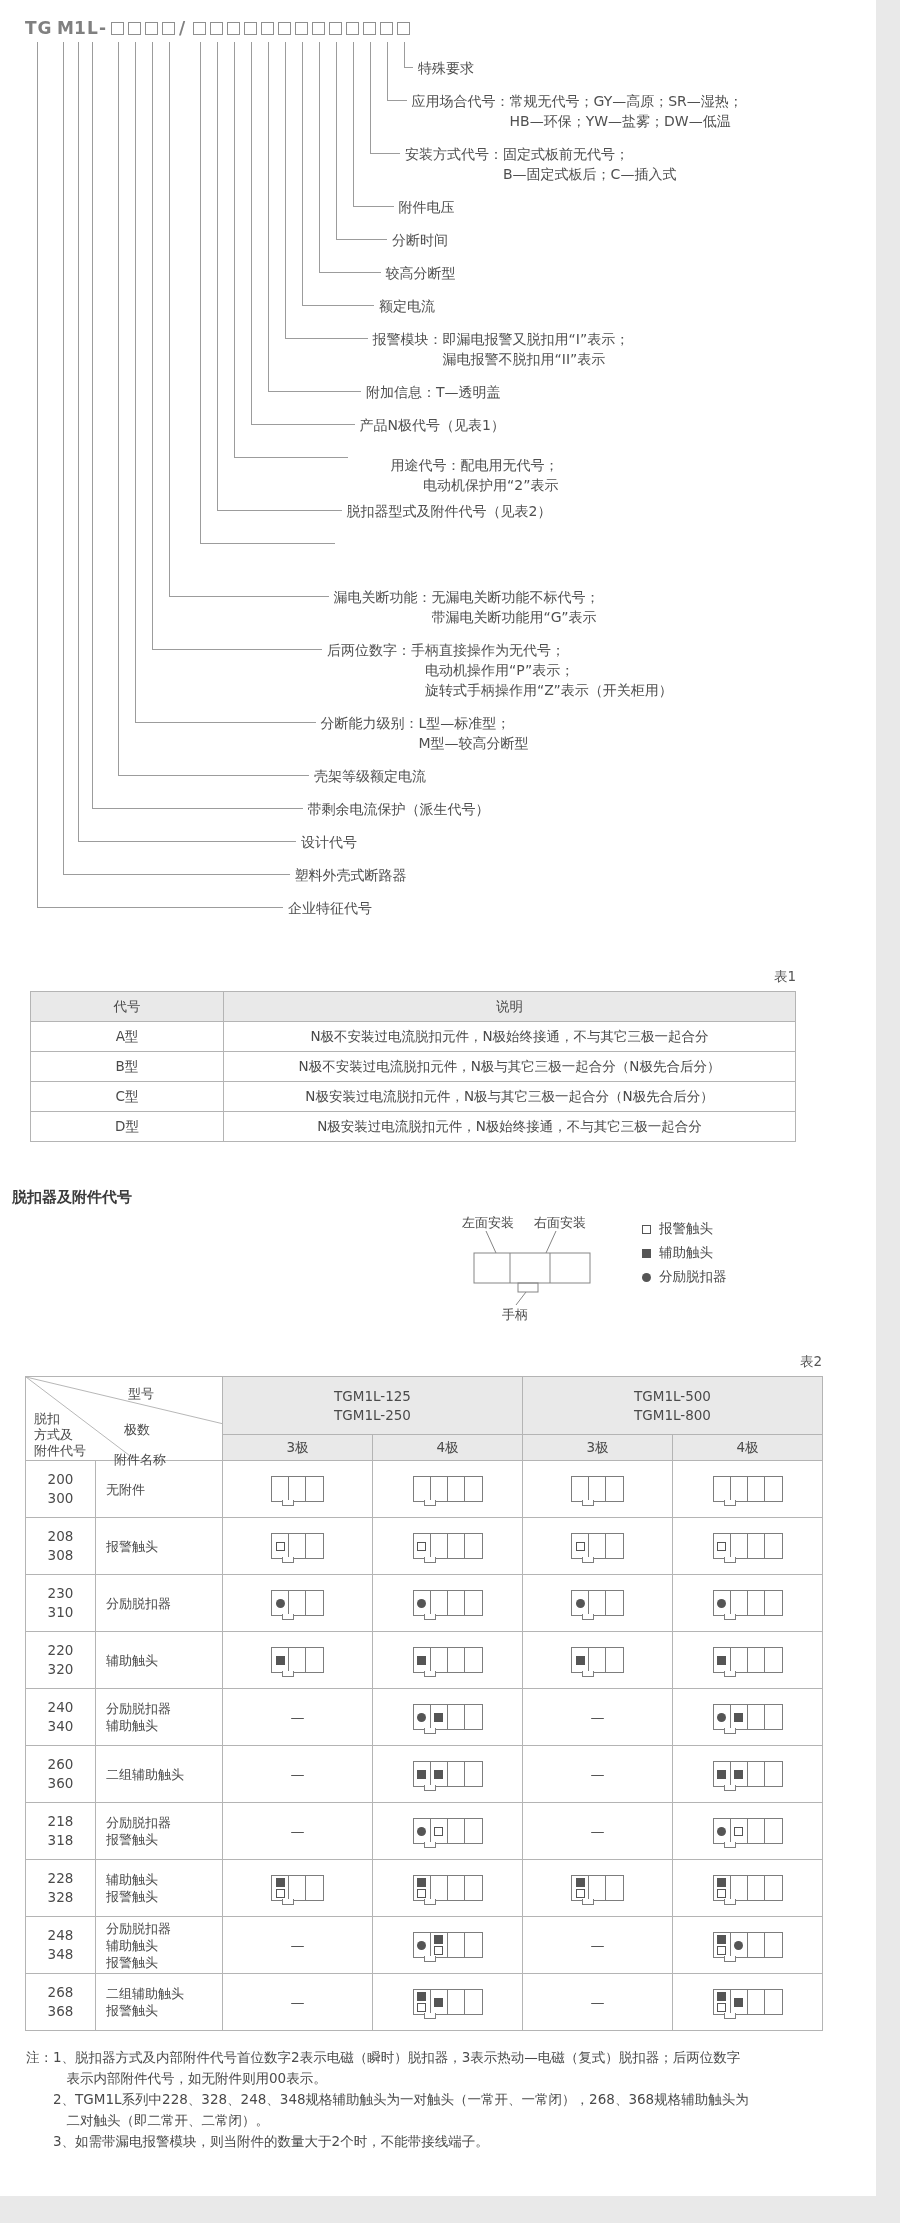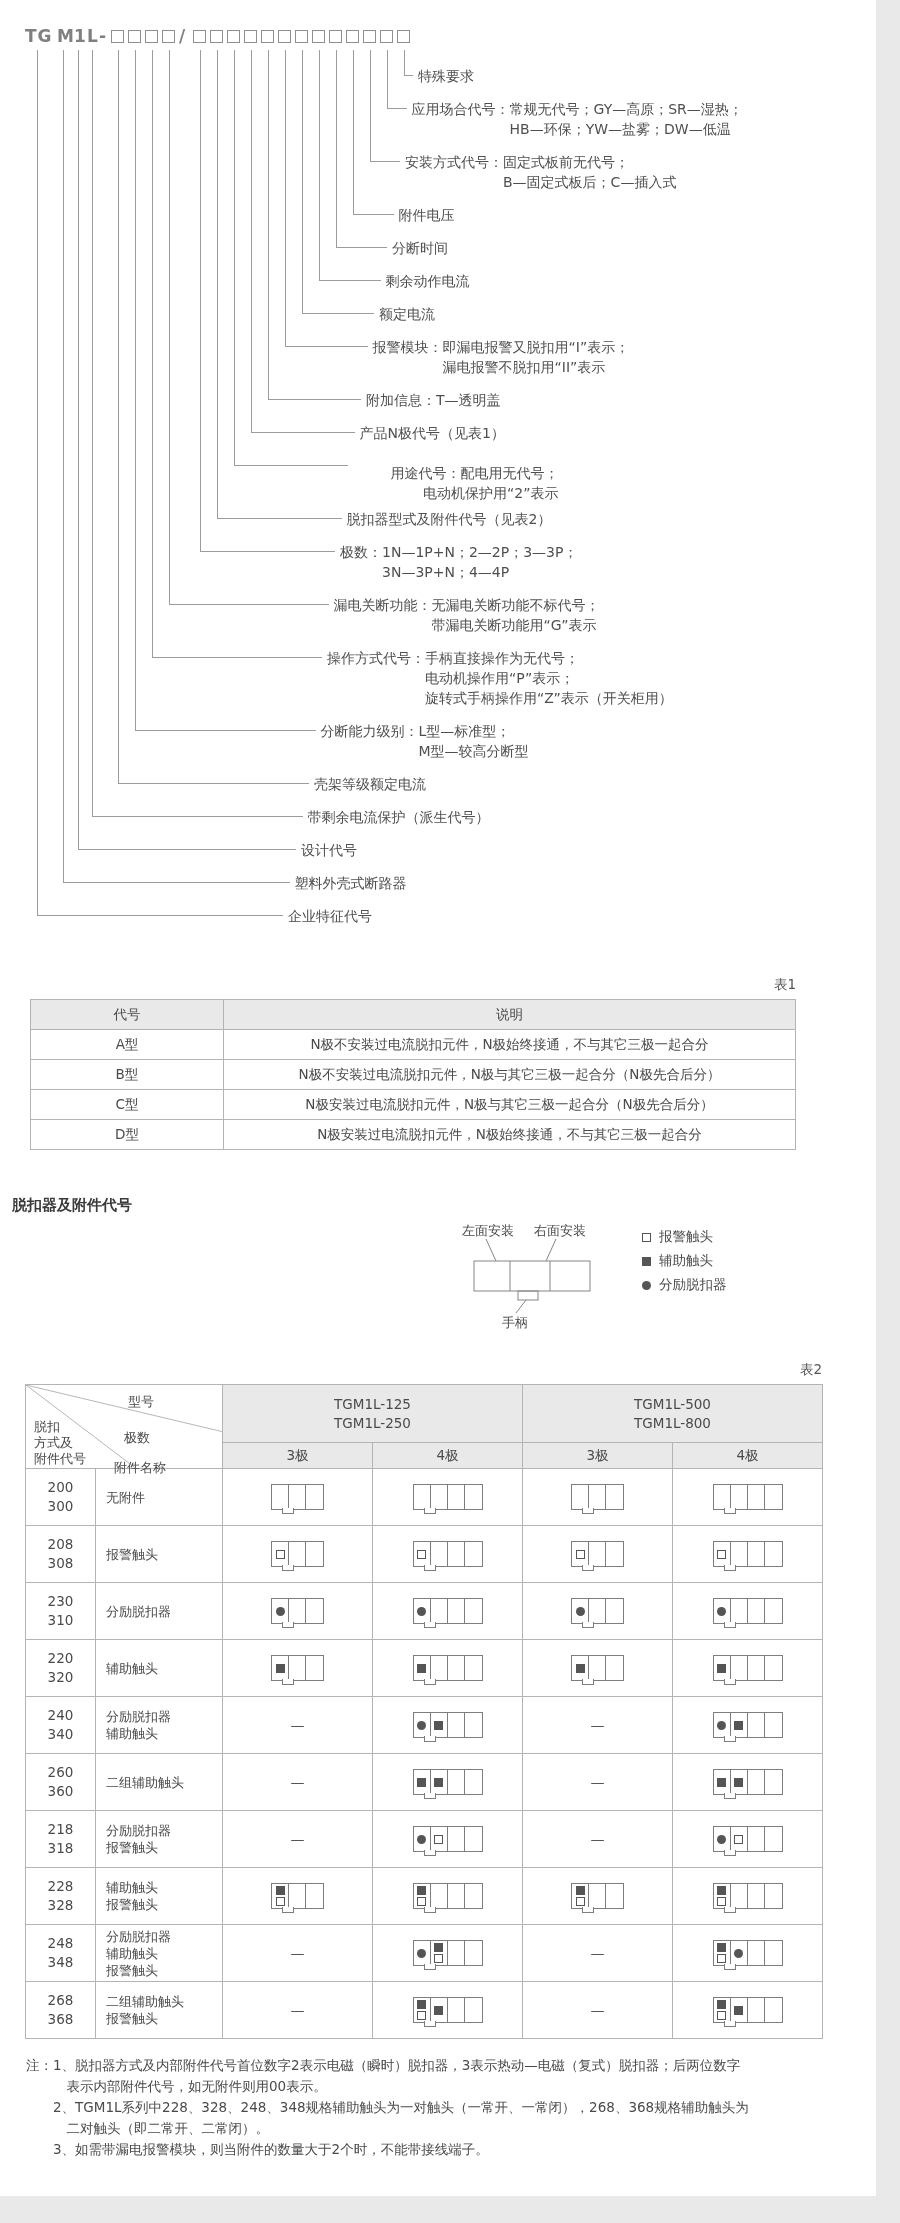--- a/index.html
+++ b/index.html
@@ -1,18 +1,18 @@
 <!DOCTYPE html>
 <html><head>
 <meta charset="utf-8">
 <style>
   *{box-sizing:border-box}
   html,body{margin:0;padding:0}
   body{width:900px;height:2223px;background:#e9e9e9;font-family:"DejaVu Sans","Liberation Sans",sans-serif;color:#4a4a4a}
-  .page{width:876px;height:2196px;background:#fff;position:relative;padding-top:12px;overflow:hidden}
+  .page{width:876px;height:2196px;background:#fff;position:relative;padding-top:4px;overflow:hidden}
 
   
   #model-tree{position:relative;height:962px}
   .mc-char{position:absolute;top:14px;font-size:17px;font-weight:bold;color:#808080;letter-spacing:1px;line-height:20px}
   .code-box{position:absolute;top:18px;width:13px;height:13px;border:1px solid #8f8f8f;background:#fff}
   .conn{position:absolute;border-left:1px solid #9c9c9c;border-bottom:1px solid #9c9c9c}
   .ann-label{position:absolute;font-size:14px;color:#4f4f4f;white-space:nowrap}
   .ann-line{line-height:20px;height:20px}
 
   
@@ -111,21 +111,21 @@
       <div class="conn" style="left: 352.5px; top: 38px; width: 41px; height: 165px;"></div>
       <div class="ann-label" style="left: 398.5px; top: 193px;">
         <div class="ann-line">附件电压</div>
       </div>
       <div class="conn" style="left: 335.5px; top: 38px; width: 51.5px; height: 198px;"></div>
       <div class="ann-label" style="left: 392px; top: 226px;">
         <div class="ann-line">分断时间</div>
       </div>
       <div class="conn" style="left: 318.5px; top: 38px; width: 62px; height: 231px;"></div>
       <div class="ann-label" style="left: 385.5px; top: 259px;">
-        <div class="ann-line">剩余动作电流</div>
+        <div class="ann-line">较高分断型</div>
       </div>
       <div class="conn" style="left: 301.5px; top: 38px; width: 72.5px; height: 264px;"></div>
       <div class="ann-label" style="left: 379px; top: 292px;">
         <div class="ann-line">额定电流</div>
       </div>
       <div class="conn" style="left: 284.5px; top: 38px; width: 83px; height: 297px;"></div>
       <div class="ann-label" style="left: 372.5px; top: 325px;">
         <div class="ann-line">报警模块：即漏电报警又脱扣用“I”表示；</div>
         <div class="ann-line">　　　　　漏电报警不脱扣用“II”表示</div>
       </div>
@@ -140,32 +140,28 @@
       <div class="conn" style="left: 233.5px; top: 38px; width: 114.5px; height: 416px;"></div>
       <div class="ann-label" style="left: 353px; top: 451px; text-align: right;">
         <div class="ann-line">用途代号：配电用无代号；</div>
         <div class="ann-line">　　　　　电动机保护用“2”表示</div>
       </div>
       <div class="conn" style="left: 216.5px; top: 38px; width: 125px; height: 469px;"></div>
       <div class="ann-label" style="left: 346.5px; top: 497px;">
         <div class="ann-line">脱扣器型式及附件代号（见表2）</div>
       </div>
       <div class="conn" style="left: 199.5px; top: 38px; width: 135.5px; height: 502px;"></div>
-      <div class="ann-label" style="left: 340px; top: 530px;">
-        <div class="ann-line">极数：1N—1P+N；2—2P；3—3P；</div>
-        <div class="ann-line">　　　3N—3P+N；4—4P</div>
-      </div>
       <div class="conn" style="left: 168.5px; top: 38px; width: 160px; height: 555px;"></div>
       <div class="ann-label" style="left: 333.5px; top: 583px;">
         <div class="ann-line">漏电关断功能：无漏电关断功能不标代号；</div>
         <div class="ann-line">　　　　　　　带漏电关断功能用“G”表示</div>
       </div>
       <div class="conn" style="left: 151.5px; top: 38px; width: 170.5px; height: 608px;"></div>
       <div class="ann-label" style="left: 327px; top: 636px;">
-        <div class="ann-line">操作方式代号：手柄直接操作为无代号；</div>
+        <div class="ann-line">后两位数字：手柄直接操作为无代号；</div>
         <div class="ann-line">　　　　　　　电动机操作用“P”表示；</div>
         <div class="ann-line">　　　　　　　旋转式手柄操作用“Z”表示（开关柜用）</div>
       </div>
       <div class="conn" style="left: 134.5px; top: 38px; width: 181px; height: 681px;"></div>
       <div class="ann-label" style="left: 320.5px; top: 709px;">
         <div class="ann-line">分断能力级别：L型—标准型；</div>
         <div class="ann-line">　　　　　　　M型—较高分断型</div>
       </div>
       <div class="conn" style="left: 117.5px; top: 38px; width: 191.5px; height: 734px;"></div>
       <div class="ann-label" style="left: 314px; top: 762px;">

